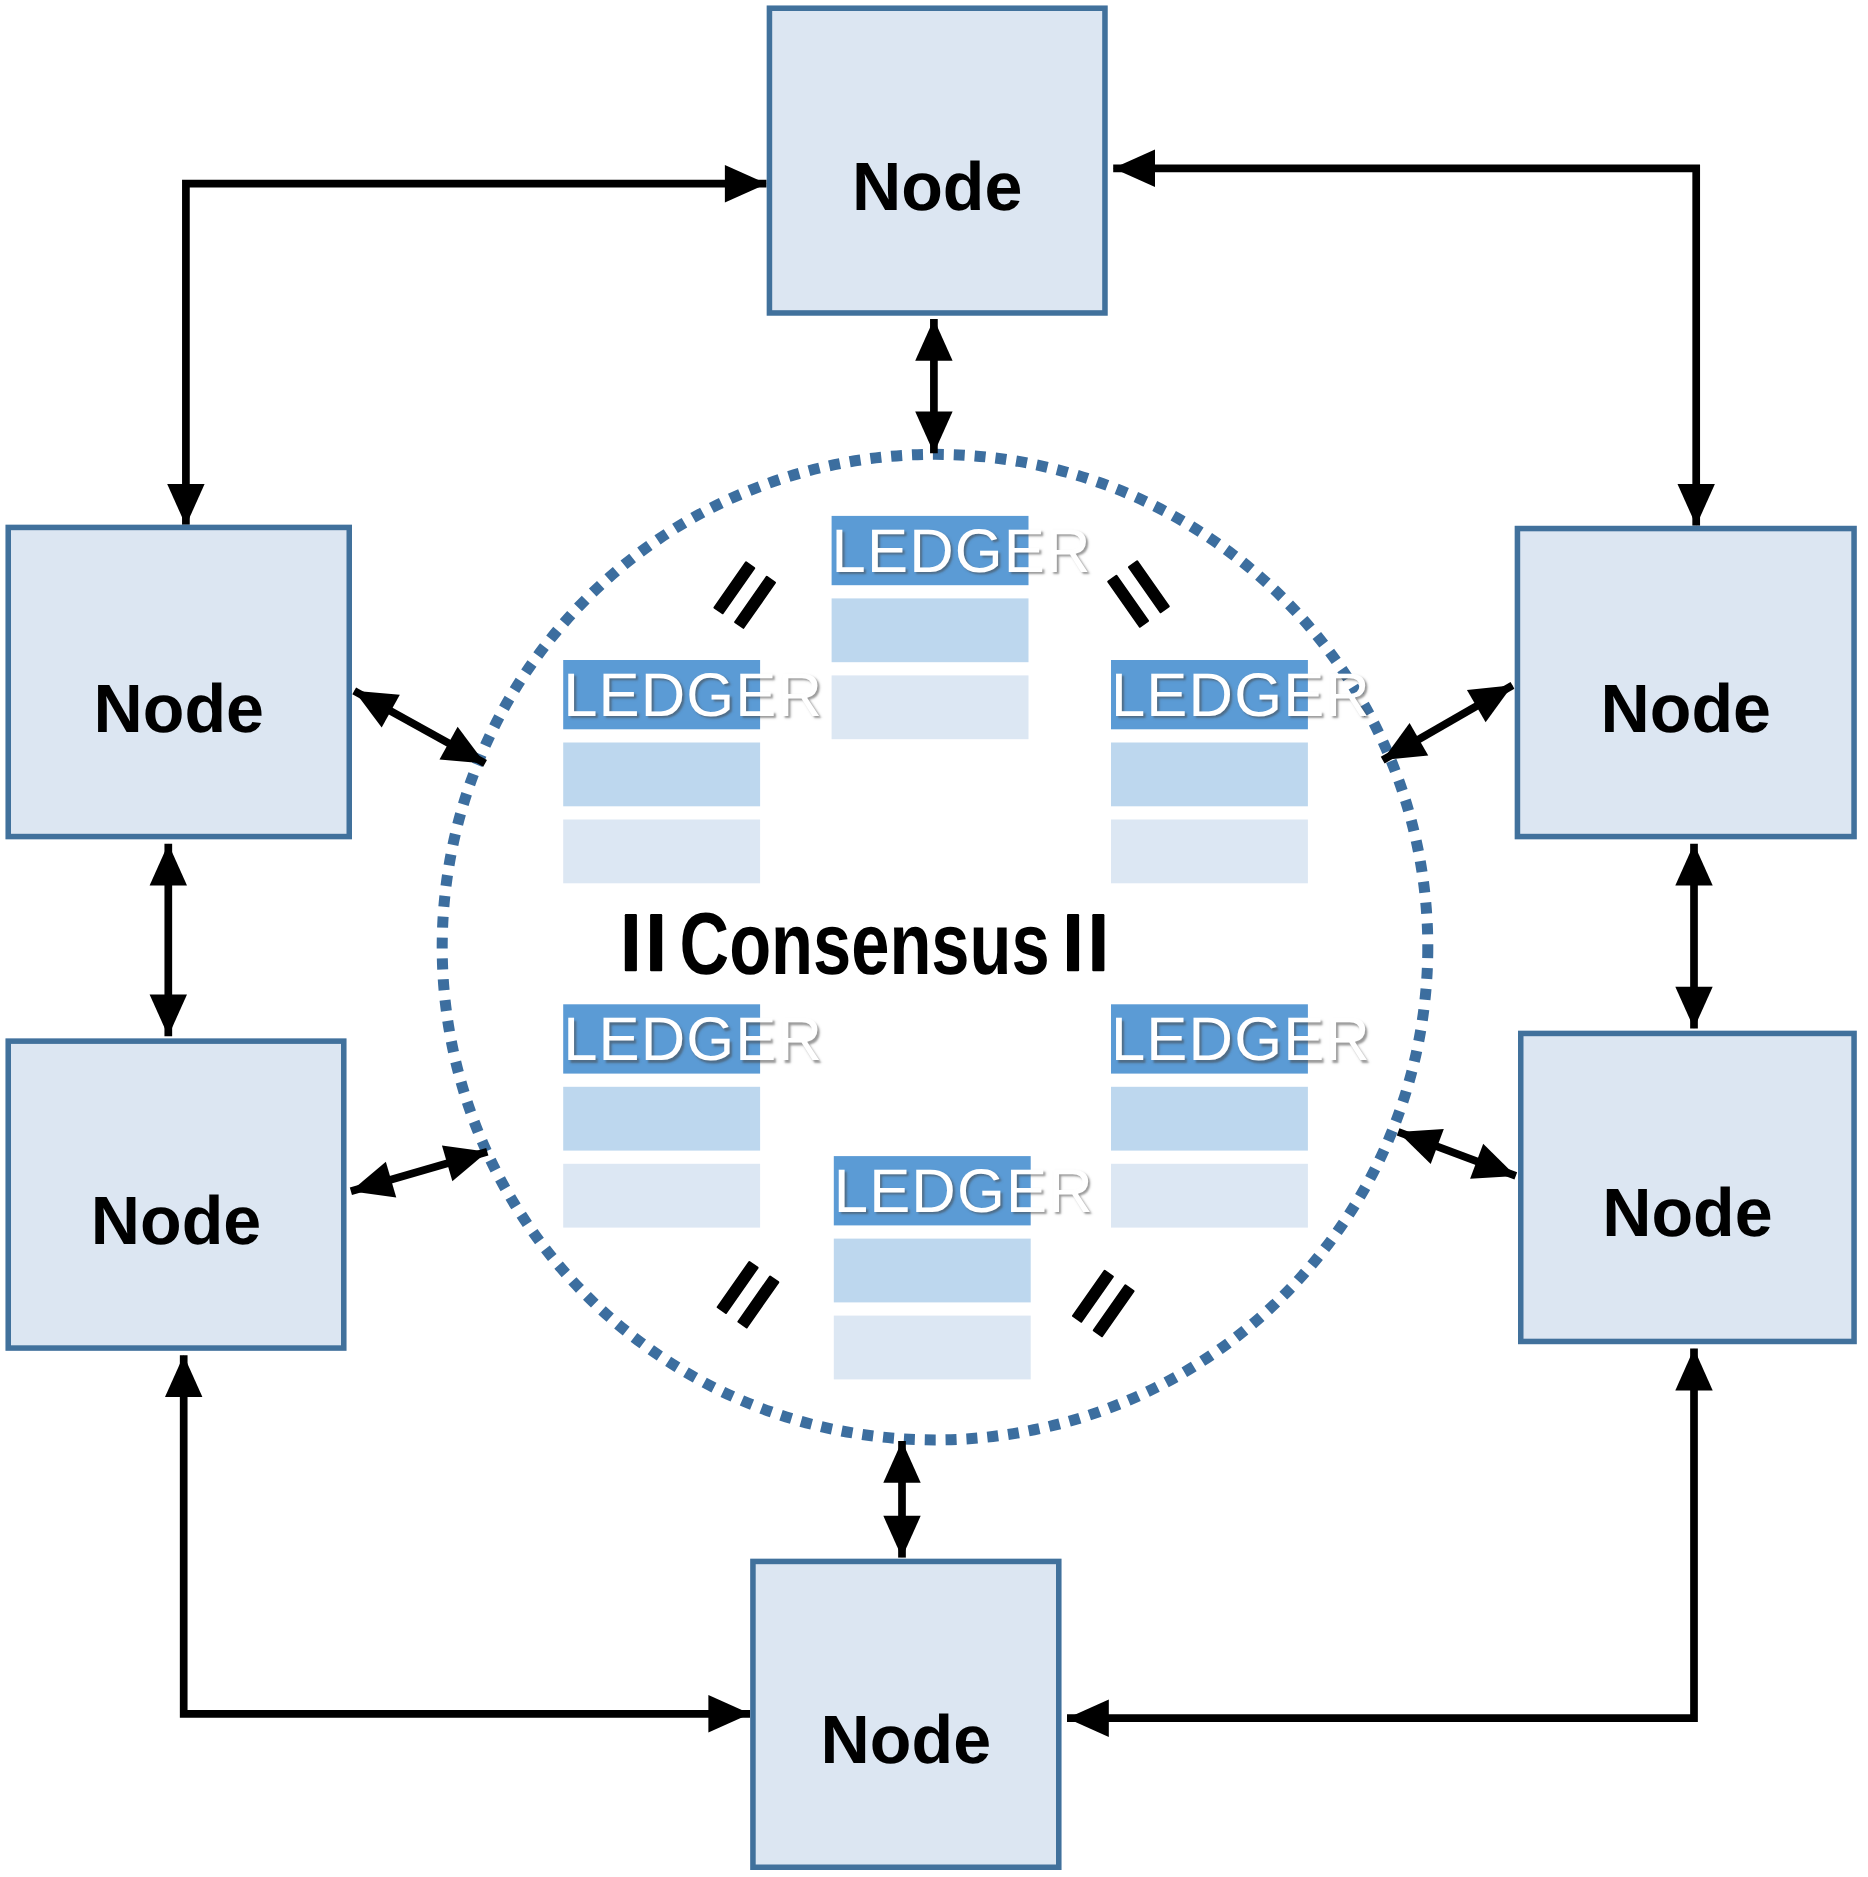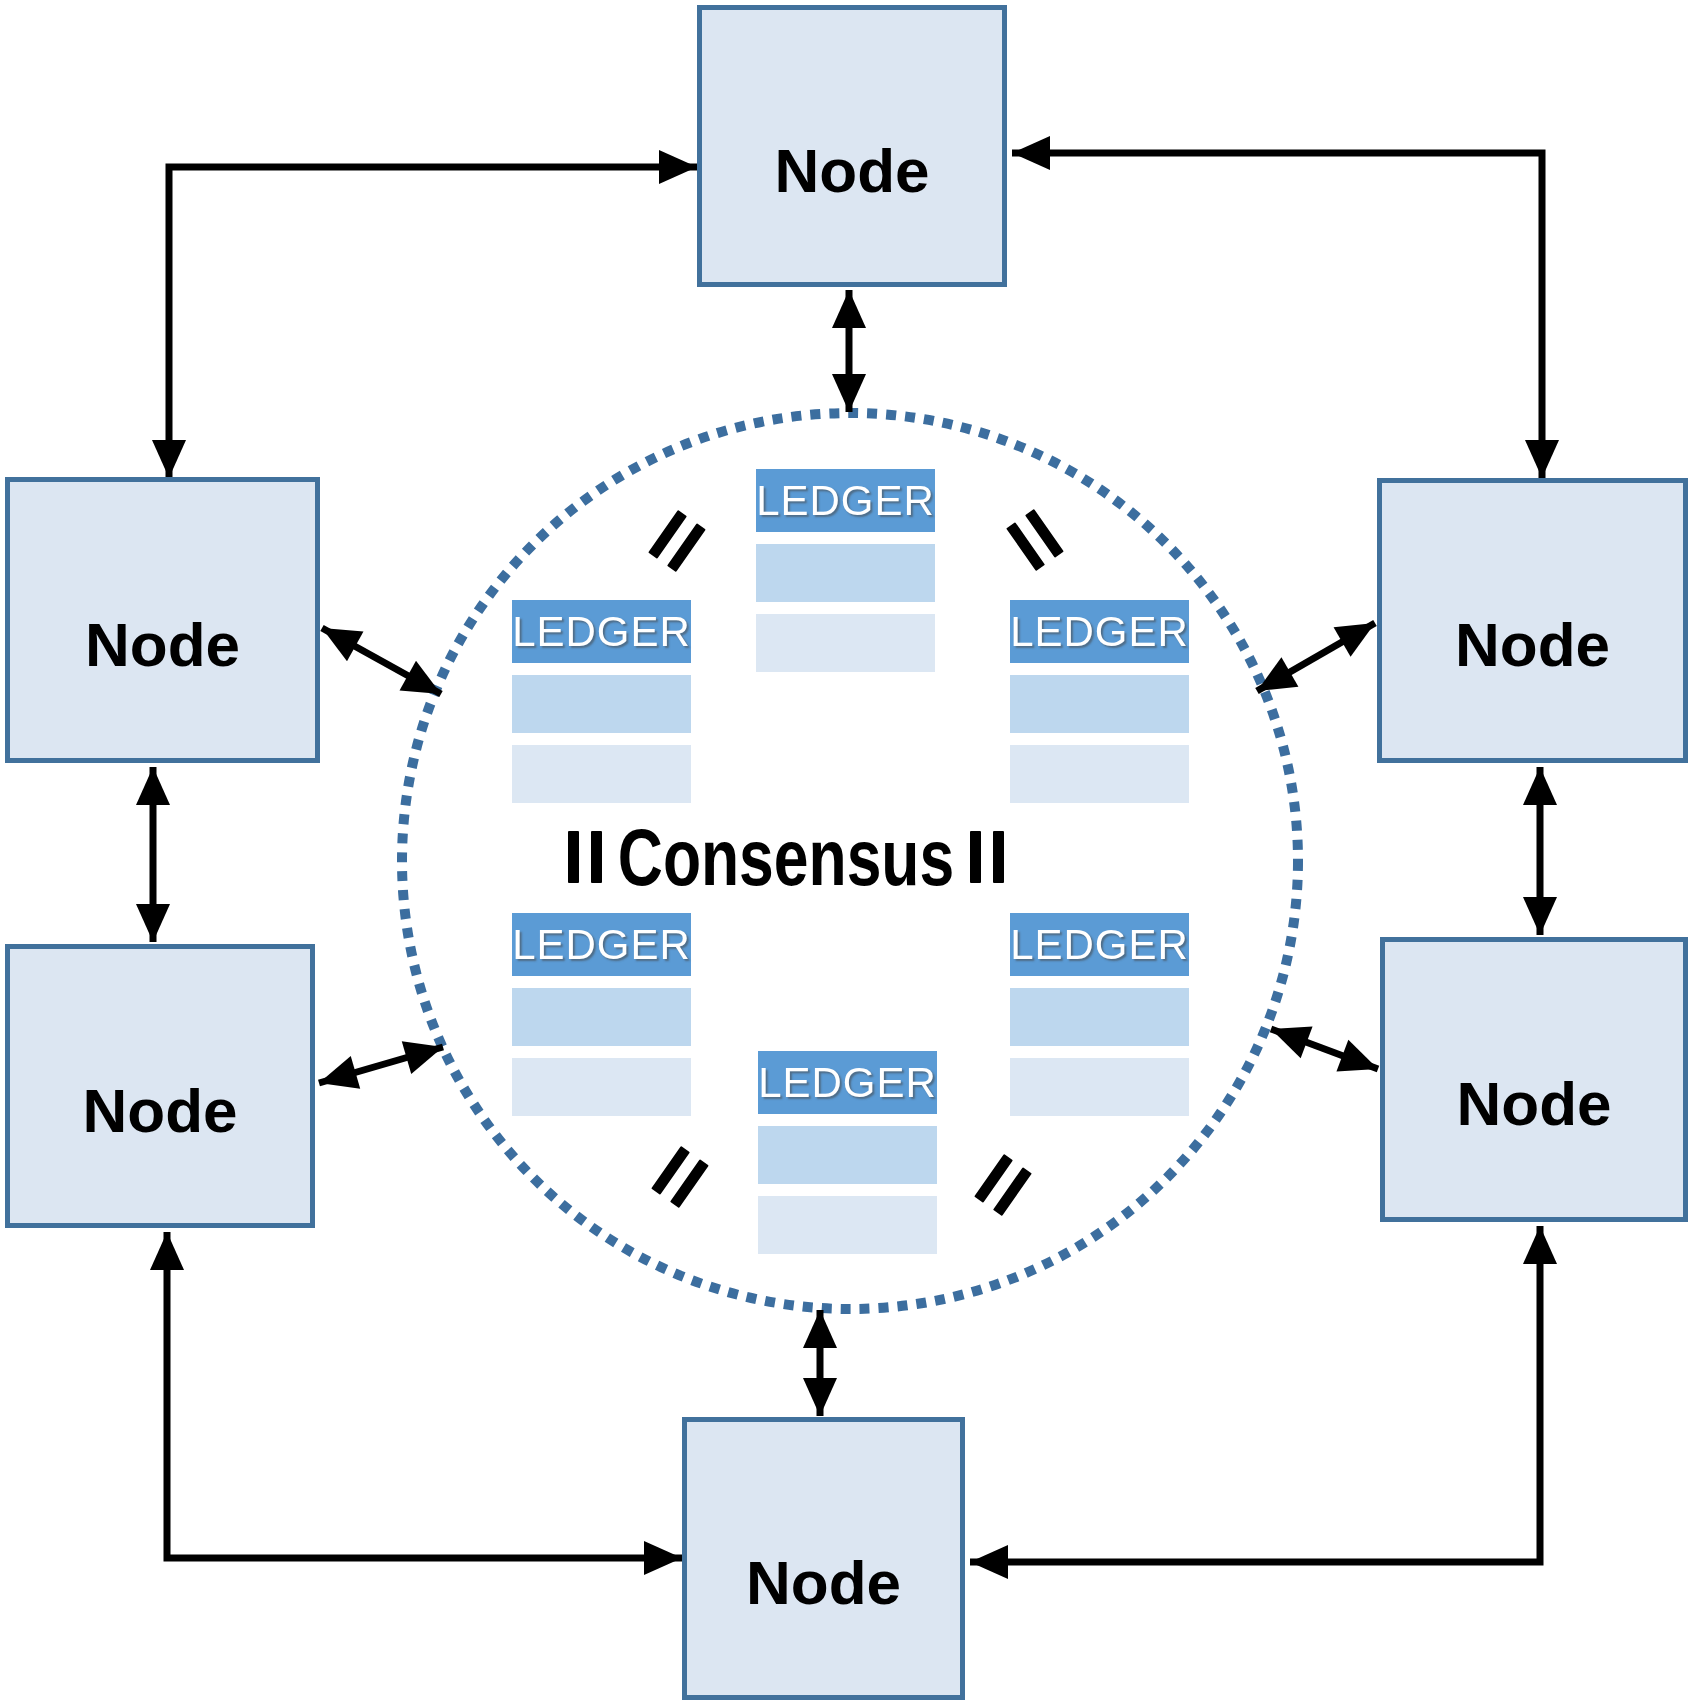--- a/index.html
+++ b/index.html
@@ -21,21 +21,21 @@
   }
   .node-label{
     font-size:62px;font-weight:bold;color:var(--text,#000);
     letter-spacing:0px;
     margin-top:48px;
   }
   
   .ledger{position:absolute;width:179px;}
   .ledger-header{
     height:63px;line-height:63px;background:var(--ledger-header,#5b9bd5);
-    color:#fff;font-size:42px;text-align:center;letter-spacing:1px;
+    color:#fff;font-size:56px;text-align:center;letter-spacing:1px;
     text-shadow:2px 2px 2px rgba(70,70,70,.55);
   }
   .ledger-row{height:58px;margin-top:12px;}
   .row1{background:var(--ledger-row1,#bdd7ee);}
   .row2{background:var(--ledger-row2,#dce7f3);}
   
   .eq{
     position:absolute;width:34px;height:52px;
     display:flex;justify-content:space-between;
   }

